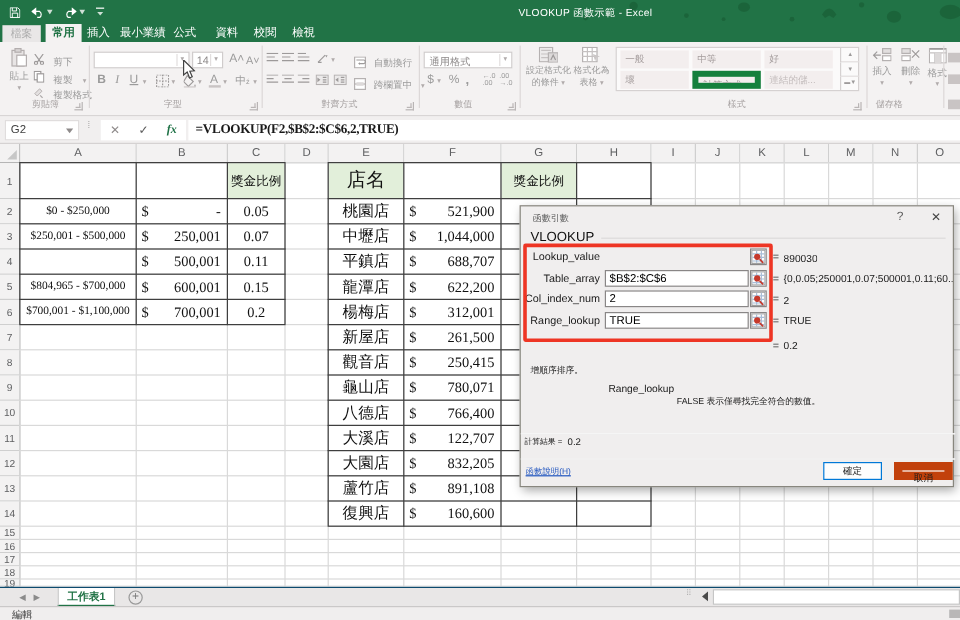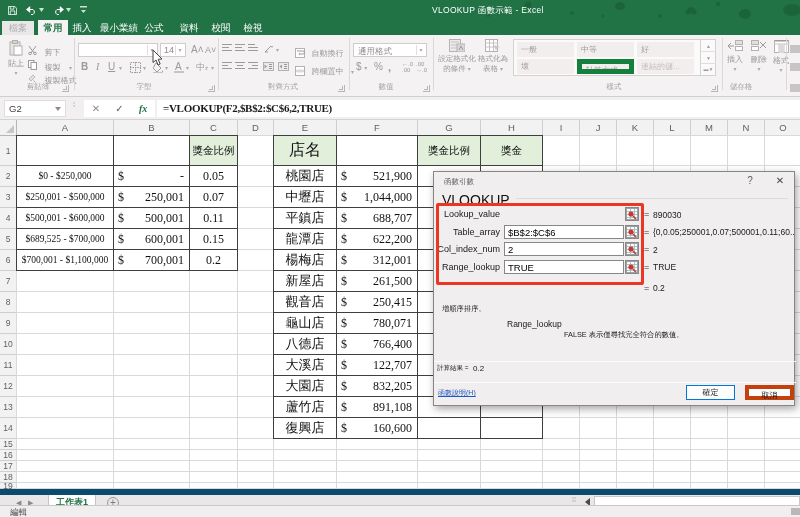--- a/index.html
+++ b/index.html
@@ -54,45 +54,45 @@
   .cell { position:absolute; font-family:"Liberation Serif", serif; color:#111; overflow:hidden; white-space:nowrap; }
   .cell.hdr { background:#e2efda; }
   .tborder { position:absolute; border:1px solid #3f3f3f; pointer-events:none; }
 
   
   #dialog { left:433px; top:171px; width:362px; height:235px; background:#f0eeee; border:1px solid #88867e; box-shadow:2px 3px 8px rgba(0,0,0,.35); font-size:9px; color:#1a1a1a; }
   #dlg-titlebar { left:0; top:0; width:100%; height:18px; }
   #dlg-title { left:10px; top:5px; font-size:7.5px; color:#5c5c5c; }
   #dlg-help { left:309px; top:3px; font-size:10px; color:#5c5c5c; width:14px; text-align:center; }
   #dlg-close { left:339px; top:3px; font-size:10px; color:#444; width:14px; text-align:center; }
-  #dlg-fname { left:8px; top:20px; font-size:14px; color:#111; background:#f0eeee; padding-right:6px; z-index:2; }
+  #dlg-fname { left:8px; top:20px; font-size:11px; color:#111; background:#f0eeee; padding-right:6px; z-index:2; }
   #dlg-groupline { left:8px; top:26px; width:346px; height:1px; background:#dcdada; }
   .argrow { position:absolute; left:0; width:100%; height:14px; }
   .arglabel { position:absolute; right:294px; top:2px; font-size:9px; color:#1a1a1a; white-space:nowrap; }
   .argbox { position:absolute; left:70px; top:0; width:120px; height:14px; background:#fff; border:1px solid #898686; font-size:9.5px; padding:1px 0 0 3px; color:#000; }
   .argpick { position:absolute; left:191px; top:0; width:14px; height:14px; background:#fff; border:1px solid #898686; }
   .argeq { position:absolute; left:210px; top:2px; font-size:9px; color:#333; }
   .argres { position:absolute; left:219px; top:2.5px; font-size:8.5px; color:#1a1a1a; white-space:nowrap; max-width:141px; overflow:hidden; }
   #red-rect { left:2px; top:31px; width:208px; height:82px; border:3px solid #ee3524; border-radius:2px; z-index:3; }
   #result-eq { left:210px; top:111px; font-size:9px; color:#333; }
   #result-val { left:219px; top:111px; font-size:8.5px; }
   .desc { position:absolute; left:8px; font-size:7.3px; color:#1a1a1a; white-space:nowrap; }
   #rl-label { left:73px; top:147px; font-size:8.5px; }
   .rl-desc { position:absolute; left:130px; font-size:7.3px; color:#1a1a1a; white-space:nowrap; }
   #calc-label { left:3px; top:192px; font-size:6.5px; }
   #calc-val { left:39px; top:191.5px; font-size:8px; }
   #dlg-sep { left:0px; top:210px; width:362px; height:1px; background:#ddd9d9; border-bottom:1px solid #fbfbfb; }
   #dlg-sep2 { left:0px; top:189px; width:362px; height:1px; background:#ddd9d9; border-bottom:1px solid #fbfbfb; }
   #help-link { left:4px; top:216px; font-size:7px; color:#2155bf; text-decoration:underline; }
-  .dlg-btn { position:absolute; top:213px; width:49px; height:15px; background:#fdfdfd; border:4px solid #c2410c; font-size:8px; text-align:center; line-height:13px; color:#1a1a1a; }
+  .dlg-btn { position:absolute; top:213px; width:49px; height:15px; background:#fdfdfd; border:7px solid #c2410c; font-size:8px; text-align:center; line-height:13px; color:#1a1a1a; }
   #btn-ok { left:252px; border:1px solid #0078d7; }
   #btn-cancel { left:311px; }
 
   
-  #sheettabs { left:0; top:489px; width:800px; height:16px; background:#e9e7e7; border-top:6px solid #0c4a6e; font-size:9px; }
+  #sheettabs { left:0; top:489px; width:800px; height:16px; background:#e9e7e7; border-top:1px solid #0c4a6e; font-size:9px; }
   .tabnav { position:absolute; top:4px; color:#8a8a8a; font-size:7px; }
   #sheet-tab { left:48px; top:0; height:16px; width:48px; background:#fff; border-left:1px solid #c6c6c6; border-right:1px solid #c6c6c6; border-bottom:2px solid #217346; color:#217346; font-weight:bold; text-align:center; line-height:14px; }
   #add-sheet { left:107px; top:2px; width:12px; height:12px; border:1px solid #9a9a9a; border-radius:50%; color:#7a7a7a; font-size:10px; line-height:10px; text-align:center; }
   #tabsplit { left:572px; top:3px; color:#a0a0a0; font-size:7px; letter-spacing:0; line-height:4px; width:6px; }
   #hscroll-left { left:585px; top:3px; width:0px; height:0px; border-top:4px solid transparent; border-bottom:4px solid transparent; border-right:5px solid #4a4a4a; }
   #hscroll { left:594px; top:1px; width:206px; height:13px; background:#fff; border:1px solid #c6c6c6; }
 
   
   #statusbar { left:0; top:505px; width:800px; height:12px; background:#f0eeee; border-top:1px solid #cac8c8; }
   #status-mode { left:10px; top:1px; font-size:8.5px; color:#3f3f3f; }
@@ -470,27 +470,26 @@
       <span style="position:absolute;left:4px;top:3px">$</span>
       <span style="position:absolute;right:5px;top:3px">-</span>
     </div>
     <div class="cell " style="left:190px;top:46px;width:47px;height:20px;display:flex;align-items:center;justify-content:center;font-size:12px">0.05</div>
     <div class="cell " style="left:17px;top:67px;width:96px;height:20px;display:flex;align-items:center;justify-content:center;font-size:9.5px">$250,001 - $500,000</div>
     <div class="cell " style="left:114px;top:67px;width:75px;height:20px;font-size:12px">
       <span style="position:absolute;left:4px;top:3px">$</span>
       <span style="position:absolute;right:5px;top:3px">250,001</span>
     </div>
     <div class="cell " style="left:190px;top:67px;width:47px;height:20px;display:flex;align-items:center;justify-content:center;font-size:12px">0.07</div>
-    <div class="cell " style="left:17px;top:88px;width:96px;height:20px;display:flex;align-items:center;justify-content:center;font-size:9.5px">$500,001 - $600,000</div>
     <div class="cell " style="left:114px;top:88px;width:75px;height:20px;font-size:12px">
       <span style="position:absolute;left:4px;top:3px">$</span>
       <span style="position:absolute;right:5px;top:3px">500,001</span>
     </div>
     <div class="cell " style="left:190px;top:88px;width:47px;height:20px;display:flex;align-items:center;justify-content:center;font-size:12px">0.11</div>
-    <div class="cell " style="left:17px;top:109px;width:96px;height:20px;display:flex;align-items:center;justify-content:center;font-size:9.5px">$689,525 - $700,000</div>
+    <div class="cell " style="left:17px;top:109px;width:96px;height:20px;display:flex;align-items:center;justify-content:center;font-size:9.5px">$804,965 - $700,000</div>
     <div class="cell " style="left:114px;top:109px;width:75px;height:20px;font-size:12px">
       <span style="position:absolute;left:4px;top:3px">$</span>
       <span style="position:absolute;right:5px;top:3px">600,001</span>
     </div>
     <div class="cell " style="left:190px;top:109px;width:47px;height:20px;display:flex;align-items:center;justify-content:center;font-size:12px">0.15</div>
     <div class="cell " style="left:17px;top:130px;width:96px;height:20px;display:flex;align-items:center;justify-content:center;font-size:9.5px">$700,001 - $1,100,000</div>
     <div class="cell " style="left:114px;top:130px;width:75px;height:20px;font-size:12px">
       <span style="position:absolute;left:4px;top:3px">$</span>
       <span style="position:absolute;right:5px;top:3px">700,001</span>
     </div>
@@ -498,21 +497,20 @@
     <div class="tborder" style="border:none;border-top:1px solid #3f3f3f;left:16px;top:45px;width:222px;height:0"></div>
     <div class="tborder" style="border:none;border-top:1px solid #3f3f3f;left:16px;top:66px;width:222px;height:0"></div>
     <div class="tborder" style="border:none;border-top:1px solid #3f3f3f;left:16px;top:87px;width:222px;height:0"></div>
     <div class="tborder" style="border:none;border-top:1px solid #3f3f3f;left:16px;top:108px;width:222px;height:0"></div>
     <div class="tborder" style="border:none;border-top:1px solid #3f3f3f;left:16px;top:129px;width:222px;height:0"></div>
     <div class="tborder" style="border:none;border-left:1px solid #3f3f3f;left:113px;top:15px;width:0;height:136px"></div>
     <div class="tborder" style="border:none;border-left:1px solid #3f3f3f;left:189px;top:15px;width:0;height:136px"></div>
     <div class="tborder" style="left:16px;top:15px;width:222px;height:136px"></div>
     <div class="cell hdr" style="left:274px;top:16px;width:62px;height:29px;display:flex;align-items:center;justify-content:center;font-size:16px">店名</div>
     <div class="cell hdr" style="left:418px;top:16px;width:62px;height:29px;display:flex;align-items:center;justify-content:center;font-size:10.5px">獎金比例</div>
-    <div class="cell hdr" style="left:481px;top:16px;width:61px;height:29px;display:flex;align-items:center;justify-content:center;font-size:10.5px">獎金</div>
     <div class="cell " style="left:274px;top:46px;width:62px;height:20px;display:flex;align-items:center;justify-content:center;font-size:13px">桃園店</div>
     <div class="cell " style="left:337px;top:46px;width:80px;height:20px;font-size:12px">
       <span style="position:absolute;left:4px;top:3px">$</span>
       <span style="position:absolute;right:5px;top:3px">521,900</span>
     </div>
     <div class="cell " style="left:274px;top:67px;width:62px;height:20px;display:flex;align-items:center;justify-content:center;font-size:13px">中壢店</div>
     <div class="cell " style="left:337px;top:67px;width:80px;height:20px;font-size:12px">
       <span style="position:absolute;left:4px;top:3px">$</span>
       <span style="position:absolute;right:5px;top:3px">1,044,000</span>
     </div>

